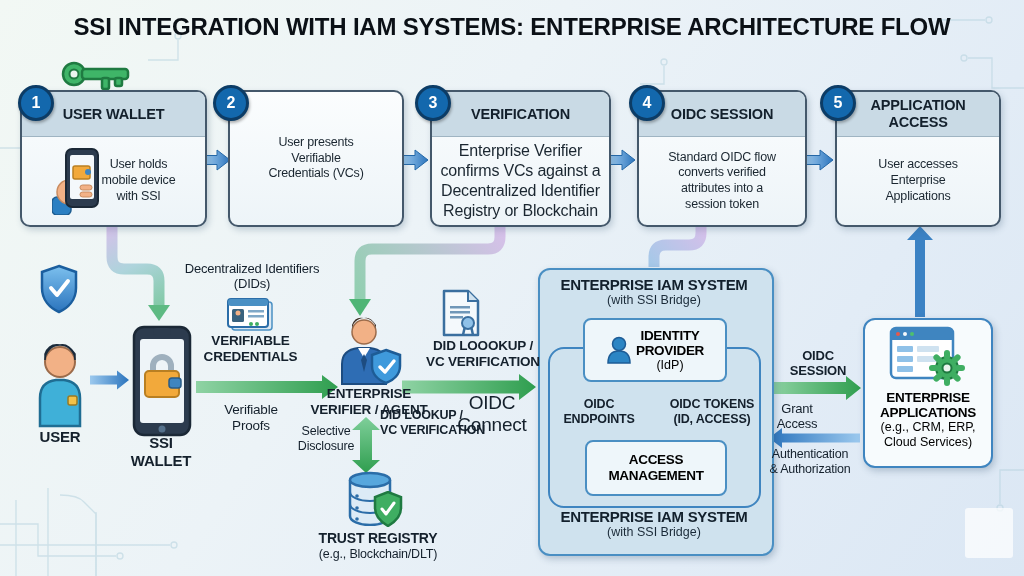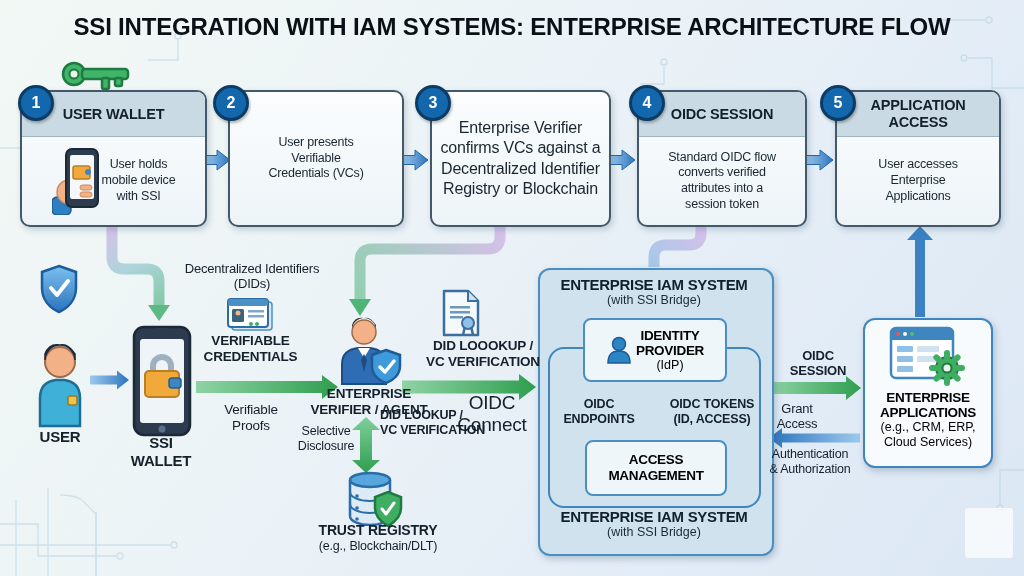--- a/index.html
+++ b/index.html
@@ -35,21 +35,21 @@
   #lbl-vc{left:193px;top:333px;width:115px;font-size:13.5px;}
   #lbl-vproofs{left:203px;top:402px;width:96px;font-size:13.5px;}
   #lbl-user{left:8px;top:428px;width:104px;font-size:15px;}
   #lbl-ssiwallet{left:123px;top:434px;width:76px;font-size:15px;}
   #lbl-verifier{left:299px;top:386px;width:140px;font-size:13.5px;}
   #lbl-didlookup-top{left:412px;top:338px;width:142px;font-size:13.5px;}
   #lbl-oidc-connect{left:437px;top:392px;width:110px;font-size:19px;}
   #lbl-selective{left:294px;top:424px;width:64px;font-size:12.5px;}
   #lbl-didlookup-bottom{left:380px;top:408px;width:118px;font-size:12.5px;text-align:left;}
   #lbl-trust{left:300px;top:522px;width:156px;}
-  #lbl-trust .l1{font-size:14px;font-weight:bold;}
+  #lbl-trust .l1{font-size:14px;font-weight:bold;margin-top:8px;}
   #lbl-trust .l2{font-size:12.5px;}
   
   #iam-box{position:absolute;left:538px;top:268px;width:232px;height:284px;background:#cfe2ee;
            border:2px solid #4a8fc3;border-radius:12px;z-index:2;box-shadow:2px 3px 7px rgba(60,90,120,.3);}
   #iam-header{position:absolute;left:538px;top:276px;width:232px;text-align:center;z-index:3;}
   #iam-header .l1{font-size:15px;font-weight:bold;color:#12202c;letter-spacing:-0.3px;}
   #iam-header .l2{font-size:12.5px;color:#1a2a38;}
   #iam-loop{position:absolute;left:548px;top:347px;width:209px;height:157px;border:2.5px solid #3f85c0;
             border-radius:16px;z-index:2;}
   .iam-node{position:absolute;background:#eef6fa;border:2px solid #4a8fc3;border-radius:8px;z-index:3;
@@ -208,20 +208,21 @@
     </div>
   </div>
   <div class="step-box s2">
     <div class="step-body">
         <div class="pre">User presents
 Verifiable
 Credentials (VCs)</div>
       </div>
   </div>
   <div class="step-box s3">
+    <div class="step-header pre">VERIFICATION</div>
     <div class="step-body">
         <div class="pre">Enterprise Verifier
 confirms VCs against a
 Decentralized Identifier
 Registry or Blockchain</div>
       </div>
   </div>
   <div class="step-box s4">
     <div class="step-header pre">OIDC SESSION</div>
     <div class="step-body">

